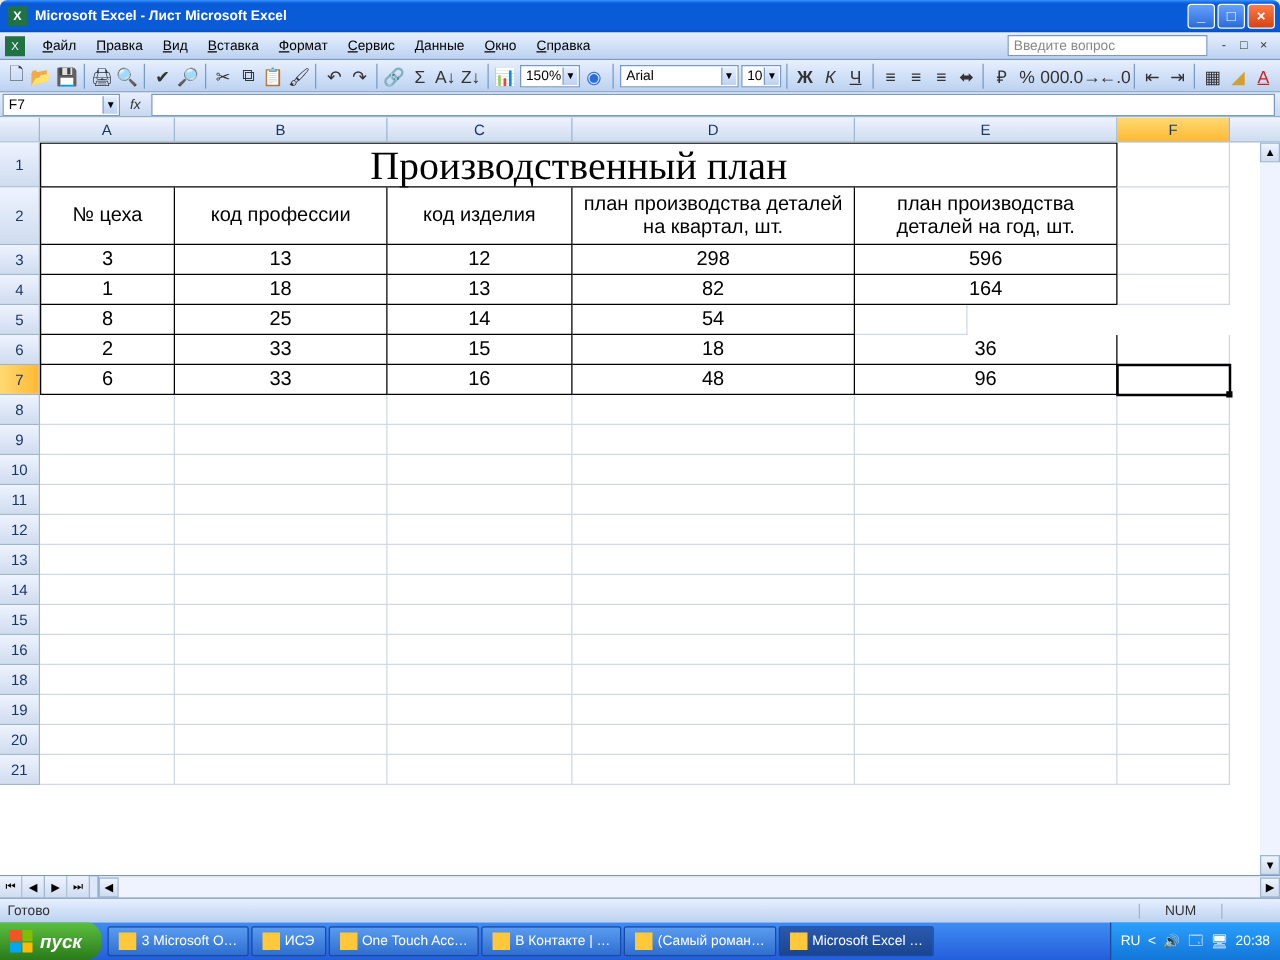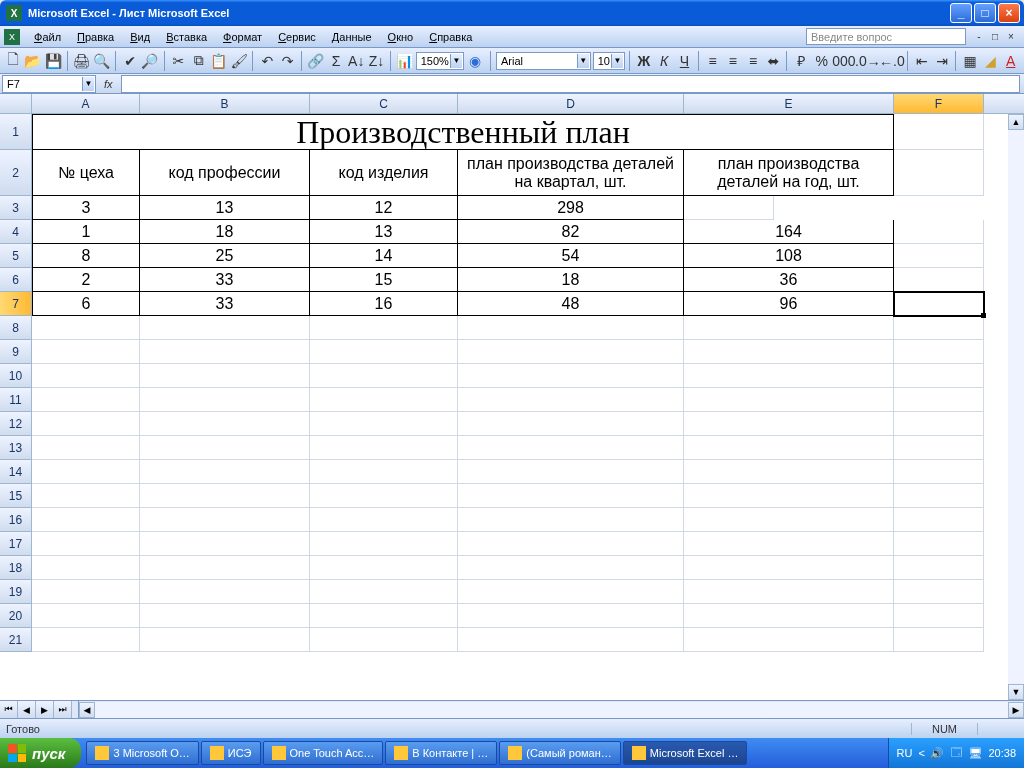--- a/index.html
+++ b/index.html
@@ -308,38 +308,38 @@
           <span>план производства деталей на год, шт.</span>
         </div>
         <div class="cell" style="width: 90px;"></div>
       </div>
       <div class="row">
         <div class="rh">3</div>
         <div class="cell tblborder tblleft" style="width: 108px;">3</div>
         <div class="cell tblborder" style="width: 170px;">13</div>
         <div class="cell tblborder" style="width: 148px;">12</div>
         <div class="cell tblborder" style="width: 226px;">298</div>
+        <div class="cell tblborder" style="width: 210px;">596</div>
         <div class="cell" style="width: 90px;"></div>
       </div>
       <div class="row">
         <div class="rh">4</div>
         <div class="cell tblborder tblleft" style="width: 108px;">1</div>
         <div class="cell tblborder" style="width: 170px;">18</div>
         <div class="cell tblborder" style="width: 148px;">13</div>
         <div class="cell tblborder" style="width: 226px;">82</div>
         <div class="cell tblborder" style="width: 210px;">164</div>
         <div class="cell" style="width: 90px;"></div>
       </div>
       <div class="row">
         <div class="rh">5</div>
         <div class="cell tblborder tblleft" style="width: 108px;">8</div>
         <div class="cell tblborder" style="width: 170px;">25</div>
         <div class="cell tblborder" style="width: 148px;">14</div>
         <div class="cell tblborder" style="width: 226px;">54</div>
-        <div class="cell tblborder" style="width: 210px;">108</div>
         <div class="cell" style="width: 90px;"></div>
       </div>
       <div class="row">
         <div class="rh">6</div>
         <div class="cell tblborder tblleft" style="width: 108px;">2</div>
         <div class="cell tblborder" style="width: 170px;">33</div>
         <div class="cell tblborder" style="width: 148px;">15</div>
         <div class="cell tblborder" style="width: 226px;">18</div>
         <div class="cell tblborder" style="width: 210px; text-align: center;">36</div>
         <div class="cell" style="width: 90px;"></div>
@@ -420,29 +420,20 @@
         <div class="rh">15</div>
         <div class="cell" style="width: 108px;"></div>
         <div class="cell" style="width: 170px;"></div>
         <div class="cell" style="width: 148px;"></div>
         <div class="cell" style="width: 226px;"></div>
         <div class="cell" style="width: 210px;"></div>
         <div class="cell" style="width: 90px;"></div>
       </div>
       <div class="row">
         <div class="rh">16</div>
-        <div class="cell" style="width: 108px;"></div>
-        <div class="cell" style="width: 170px;"></div>
-        <div class="cell" style="width: 148px;"></div>
-        <div class="cell" style="width: 226px;"></div>
-        <div class="cell" style="width: 210px;"></div>
-        <div class="cell" style="width: 90px;"></div>
-      </div>
-      <div class="row">
-        <div class="rh">17</div>
         <div class="cell" style="width: 108px;"></div>
         <div class="cell" style="width: 170px;"></div>
         <div class="cell" style="width: 148px;"></div>
         <div class="cell" style="width: 226px;"></div>
         <div class="cell" style="width: 210px;"></div>
         <div class="cell" style="width: 90px;"></div>
       </div>
       <div class="row">
         <div class="rh">18</div>
         <div class="cell" style="width: 108px;"></div>

